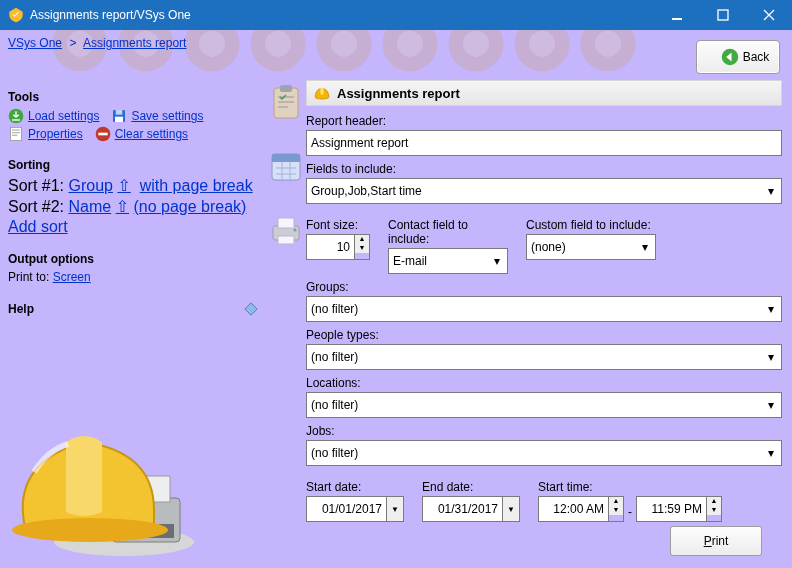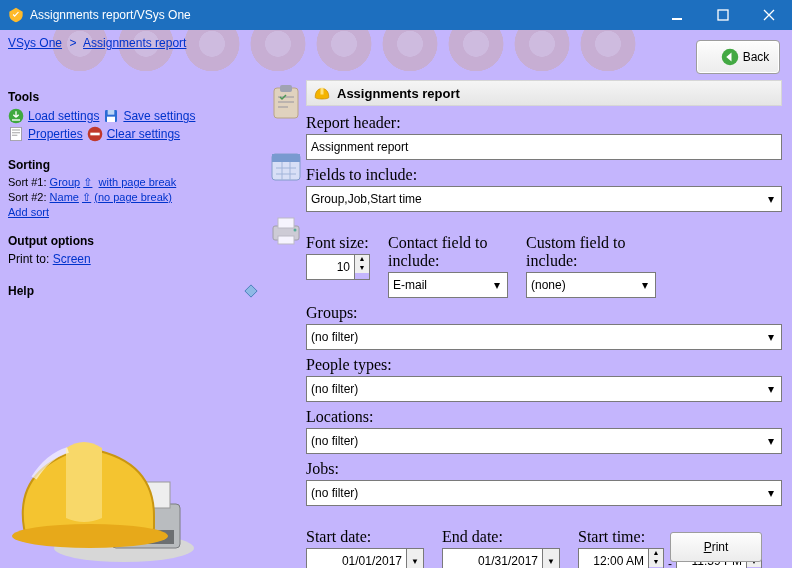--- a/index.html
+++ b/index.html
@@ -18,49 +18,49 @@
 .breadcrumb .sep{color:#0033cc;margin:0 4px;}
 .bkm{position:absolute;left:8px;top:26px;font-size:12px;}
 .bkm a{color:#0033cc;font-style:italic;text-decoration:underline;}
 .bkm .addbk{color:#0033cc;font-style:italic;text-decoration:underline;margin-left:4px;}
 .backbtn{position:absolute;right:12px;top:10px;height:34px;width:84px;background:linear-gradient(#fdfdfd,#ececec);border:1px solid #9d9d9d;border-radius:4px;display:flex;align-items:center;justify-content:center;gap:4px;font-size:12px;box-shadow:inset 0 0 0 1px #fff;padding-left:20px;}
 .backbtn svg{width:18px;height:18px;}
 .content{flex:1;display:flex;position:relative;}
 .sidebar{width:250px;padding:6px 8px 8px 8px;position:relative;}
 .sidebar h4{margin:4px 0 4px 0;font-size:12px;font-weight:bold;}
 .sidebar h4.mt{margin-top:16px;}
-.row{display:flex;gap:4px;margin-bottom:2px;align-items:flex-end;}
+.row{display:flex;gap:12px;margin-bottom:2px;align-items:flex-end;}
 .tlink{color:#0033cc;text-decoration:underline;display:inline-flex;align-items:center;gap:4px;}
 .tlink svg{width:16px;height:16px;flex:none;}
-.sline{font-size:11px;margin-bottom:2px;}
+.sline{font-size:16px;margin-bottom:2px;}
 .sline .lbl{color:#000;}
 .sline a{color:#0033cc;text-decoration:underline;}
 .pt{font-size:12px;}
 .helprow{display:flex;align-items:center;justify-content:space-between;margin-top:18px;text-align:right;}
 .helprow .diamond{width:14px;height:14px;}
 .iconcol{width:40px;display:flex;flex-direction:column;align-items:center;padding-top:4px;gap:28px;}
 .bigicon{width:36px;height:36px;opacity:0.85;}
 .main{flex:1;padding:0 10px 0 0;display:flex;flex-direction:column;overflow:hidden;}
 .panehdr{background:linear-gradient(#f5f5f5,#e5e5e5);border:1px solid #d6d6d6;height:24px;display:flex;align-items:center;gap:6px;padding:0 6px;font-weight:bold;font-size:13px;}
 .panehdr svg{width:18px;height:18px;}
 .form{padding:2px 0 0 0;}
-.flabel{font-size:16px;margin:6px 0 2px 0;font-family:Liberation Serif, serif;}
+.flabel{font-size:12px;margin:6px 0 2px 0;}
 input.txt,select,.combo, input.spin{border:1px solid #7a7a7a;height:20px;font-size:12px;padding:12px 4px;background:#fff;box-sizing:border-box;}
 .full{width:100%;}
 .combo{display:flex;align-items:center;justify-content:space-between;padding-right:2px;}
 .combo .arrow{width:16px;text-align:center;color:#000;}
 .row3{display:flex;gap:18px;margin-top:6px;}
 .col{display:flex;flex-direction:column;}
-.col .flabel{margin-top:16px;}
+.col .flabel{margin-top:8px;}
 .spinwrap{display:inline-flex;align-items:stretch;}
 .spinwrap input{width:48px;text-align:right;border-right:0;}
 .spinbtns{display:flex;flex-direction:column;border:1px solid #7a7a7a;}
 .spinbtns div{width:14px;height:9px;font-size:7px;line-height:8px;text-align:center;background:#efefef;}
 .dtwrap{display:inline-flex;align-items:stretch;}
-.dtwrap input{width:100px;text-align:right;border-right:0;}
+.dtwrap input{width:80px;text-align:right;border-right:0;}
 .dtwrap .dd{width:16px;border:1px solid #7a7a7a;background:#efefef;display:flex;align-items:center;justify-content:center;font-size:8px;}
 .tmwrap input{width:70px;text-align:right;border-right:0;}
 .dash{display:flex;align-items:flex-end;padding:0 4px 3px 4px;}
 .footer{position:absolute;right:30px;bottom:12px;}
 .printbtn{height:30px;width:92px;background:linear-gradient(#fdfdfd,#ececec);border:1px solid #9d9d9d;border-radius:3px;font-size:12px;}
 .printbtn u{text-decoration:underline;}
 .bigimg{position:absolute;left:4px;bottom:6px;width:190px;height:160px;}
 </style>
 </head>
 <body>

